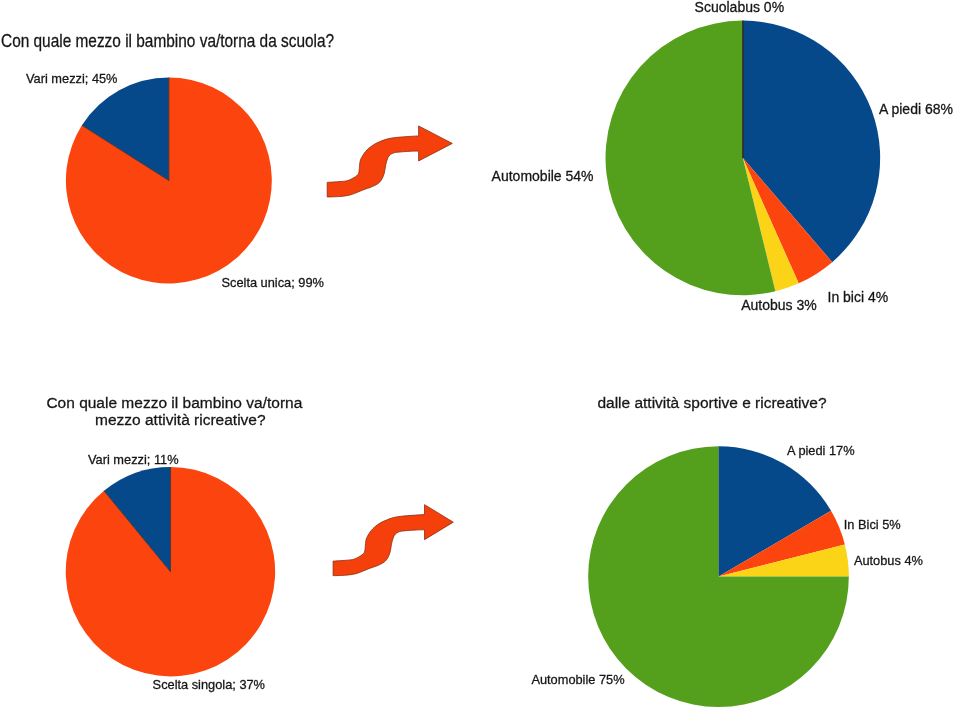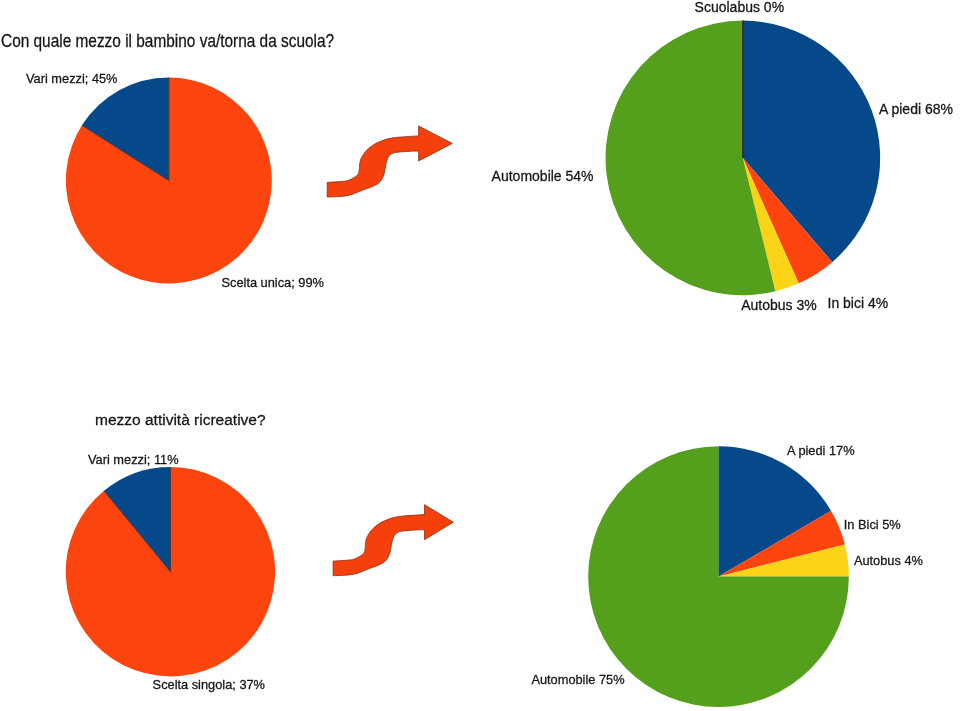--- a/index.html
+++ b/index.html
@@ -62,26 +62,28 @@
 
   <div class="txt ttl" style="left:0.6px;top:33.4px;">Con quale mezzo il bambino va/torna da scuola?</div>
 
   <div class="txt l13" style="left:26.0px;top:72.5px;">Vari mezzi; 45%</div>
   <div class="txt l13" style="left:221.5px;top:276.9px;">Scelta unica; 99%</div>
 
   <div class="txt l147" style="left:694.6px;top:-0.4px;">Scuolabus 0%</div>
   <div class="txt l147" style="left:879.0px;top:102.3px;">A piedi 68%</div>
   <div class="txt l147" style="left:491.6px;top:169.0px;">Automobile 54%</div>
   <div class="txt l147" style="left:741.2px;top:297.8px;">Autobus 3%</div>
-  <div class="txt l147" style="left:819.5px;top:296px;padding-left:8px;">In bici 4%</div>
+  <div class="txt l147" style="left:819.5px;top:290px;padding-left:8px;">In bici 4%</div>
 
+  <div class="txt sub" style="left:46.4px;top:395.4px;">Con quale mezzo il bambino va/torna</div>
   <div class="txt sub" style="left:95.0px;top:411.5px;">mezzo attività ricreative?</div>
 
   <div class="txt l13" style="left:88.0px;top:454.1px;text-align:right;">Vari mezzi; 11%</div>
   <div class="txt l13" style="left:152.6px;top:679.0px;">Scelta singola; 37%</div>
 
+  <div class="txt sub" style="left:597.4px;top:394.6px;">dalle attività sportive e ricreative?</div>
 
   <div class="txt l124" style="left:787.0px;top:444.9px;">A piedi 17%</div>
   <div class="txt l124" style="left:843.8px;top:519.4px;">In Bici 5%</div>
   <div class="txt l124" style="left:853.9px;top:554.6px;">Autobus 4%</div>
   <div class="txt l124" style="left:531.4px;top:674.4px;">Automobile 75%</div>
 
 </div>
 
 </body></html>

